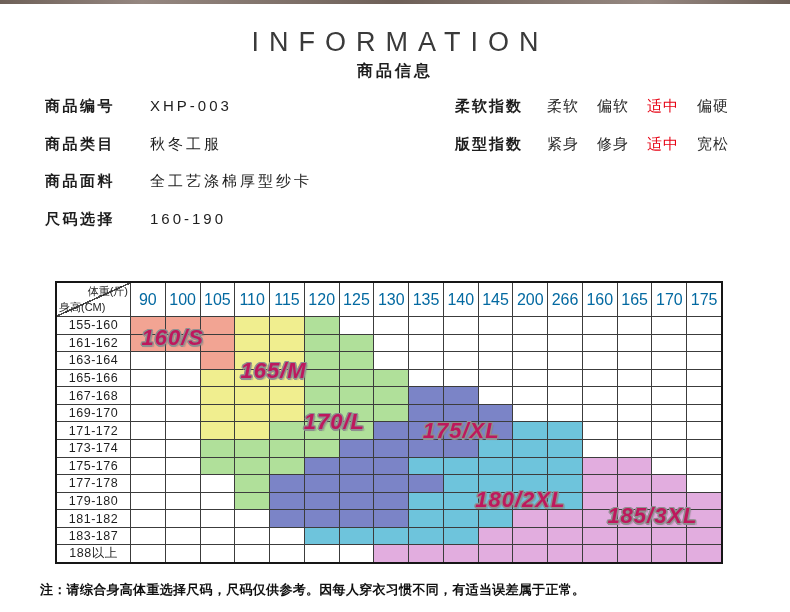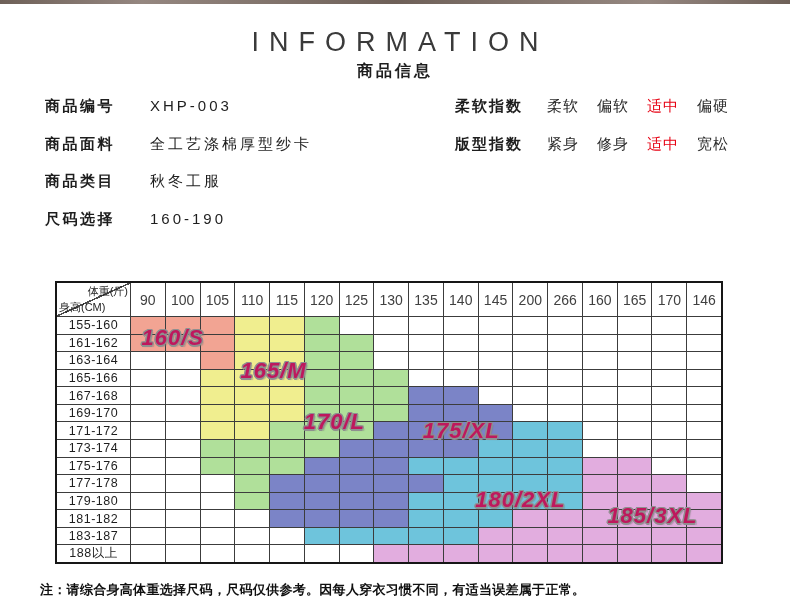--- a/index.html
+++ b/index.html
@@ -17,21 +17,21 @@
   .info-label{font-weight:bold;color:#1e1e1e;letter-spacing:2.5px;display:inline-block;width:105px;}
   .info-value{color:#1e1e1e;letter-spacing:3px;}
   .idx-label{font-weight:bold;color:#1e1e1e;letter-spacing:2px;display:inline-block;width:92px;}
   .idx-opt{display:inline-block;width:50px;letter-spacing:1px;color:#2b2b2b;}
   .idx-opt.active{color:#e60012;}
   .table-wrap{position:absolute;left:55px;top:281px;width:668px;height:283px;}
   .size-grid{display:grid;width:100%;height:100%;box-sizing:border-box;
        grid-template-columns:73px repeat(17,1fr);grid-template-rows:33px repeat(14,1fr);
        gap:1px;background:#3c3c3c;border:2px solid #161616;}
   .cell{background:#fff;display:flex;align-items:center;justify-content:center;overflow:hidden;}
-  .wh{font-size:14px;color:#404040;}
+  .wh{font-size:16px;color:#0369a1;}
   .hh{font-size:12.5px;color:#1e1e1e;letter-spacing:0.5px;}
   .corner{position:relative;background-color:#fff;
        background-image:linear-gradient(to bottom right,transparent calc(50% - 0.8px),
          #4a4a4a calc(50% - 0.8px),#4a4a4a calc(50% + 0.8px),transparent calc(50% + 0.8px));}
   .corner .t{position:absolute;top:1px;right:2px;font-size:11px;color:#1e1e1e;}
   .corner .b{position:absolute;bottom:1px;left:2px;font-size:11px;color:#1e1e1e;}
   .size-label{position:absolute;transform:translate(-50%,-50%);font-style:italic;font-weight:bold;
        color:#be185d;font-size:22px;letter-spacing:1px;white-space:nowrap;
        text-shadow:-1.5px 0 #8f8f8f,1.5px 0 #8f8f8f,0 -1.5px #8f8f8f,0 1.5px #8f8f8f,
          -1px -1px #8f8f8f,1px -1px #8f8f8f,-1px 1px #8f8f8f,2px 2px 1px #77777766;}
@@ -40,22 +40,22 @@
 </style>
 </head>
 <body>
 
 <div class="topbar"></div>
 <div class="title">INFORMATION</div>
 <div class="subtitle">商品信息</div>
 
 <div class="info-left">
     <div class="info-row"><span class="info-label">商品编号</span><span class="info-value">XHP-003</span></div>
+    <div class="info-row"><span class="info-label">商品类目</span><span class="info-value">秋冬工服</span></div>
     <div class="info-row"><span class="info-label">商品面料</span><span class="info-value">全工艺涤棉厚型纱卡</span></div>
-    <div class="info-row"><span class="info-label">商品类目</span><span class="info-value">秋冬工服</span></div>
     <div class="info-row"><span class="info-label">尺码选择</span><span class="info-value">160-190</span></div>
   </div>
 <div class="info-right">
     <div class="info-row"><span class="idx-label">柔软指数</span><span class="idx-opt">柔软</span><span class="idx-opt">偏软</span><span class="idx-opt active">适中</span><span class="idx-opt">偏硬</span></div>
     <div class="info-row"><span class="idx-label">版型指数</span><span class="idx-opt">紧身</span><span class="idx-opt">修身</span><span class="idx-opt active">适中</span><span class="idx-opt">宽松</span></div>
   </div>
 
 <div class="table-wrap">
   <div class="size-grid" id="size-grid">
     <div class="cell corner">
@@ -71,21 +71,21 @@
       <div class="cell wh">125</div>
       <div class="cell wh">130</div>
       <div class="cell wh">135</div>
       <div class="cell wh">140</div>
       <div class="cell wh">145</div>
       <div class="cell wh">200</div>
       <div class="cell wh">266</div>
       <div class="cell wh">160</div>
       <div class="cell wh">165</div>
       <div class="cell wh">170</div>
-      <div class="cell wh">146</div>
+      <div class="cell wh">175</div>
       <div class="cell hh">155-160</div>
       <div class="cell" style="background: rgb(242, 164, 147);"></div>
       <div class="cell" style="background: rgb(242, 164, 147);"></div>
       <div class="cell" style="background: rgb(242, 164, 147);"></div>
       <div class="cell" style="background: rgb(240, 238, 143);"></div>
       <div class="cell" style="background: rgb(240, 238, 143);"></div>
       <div class="cell" style="background: rgb(176, 224, 154);"></div>
       <div class="cell" style="background: rgb(255, 255, 255);"></div>
       <div class="cell" style="background: rgb(255, 255, 255);"></div>
       <div class="cell" style="background: rgb(255, 255, 255);"></div>

